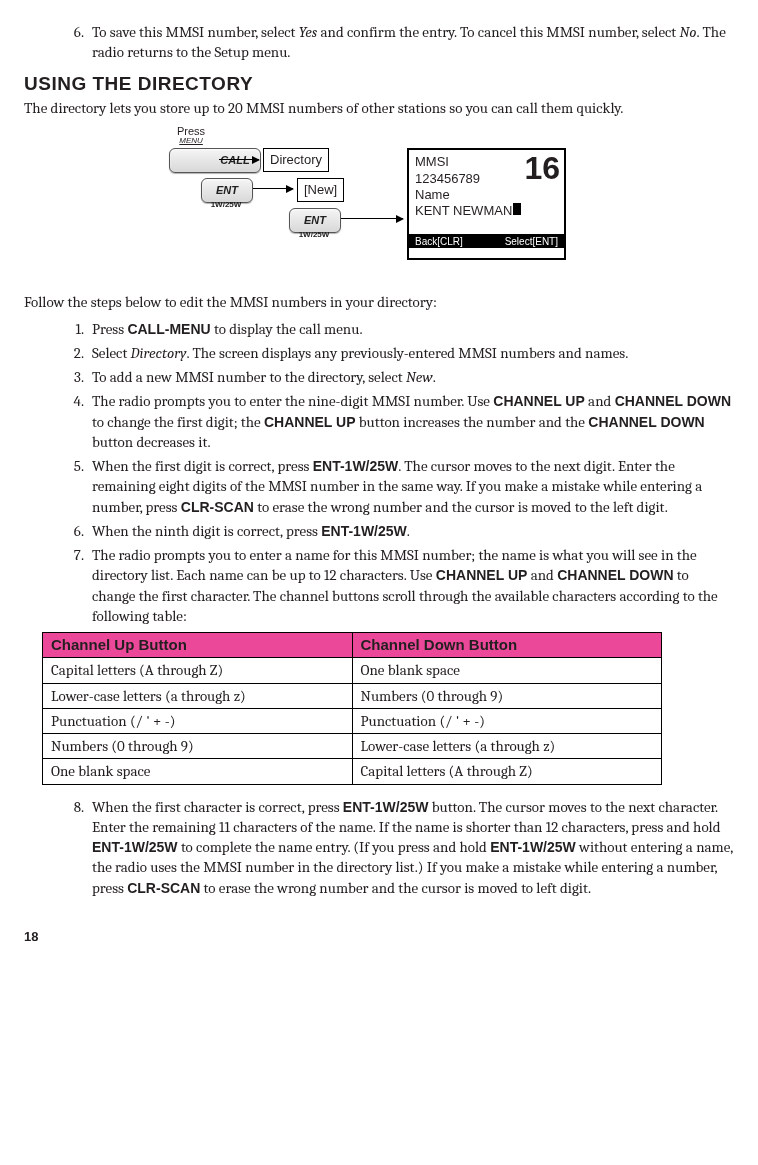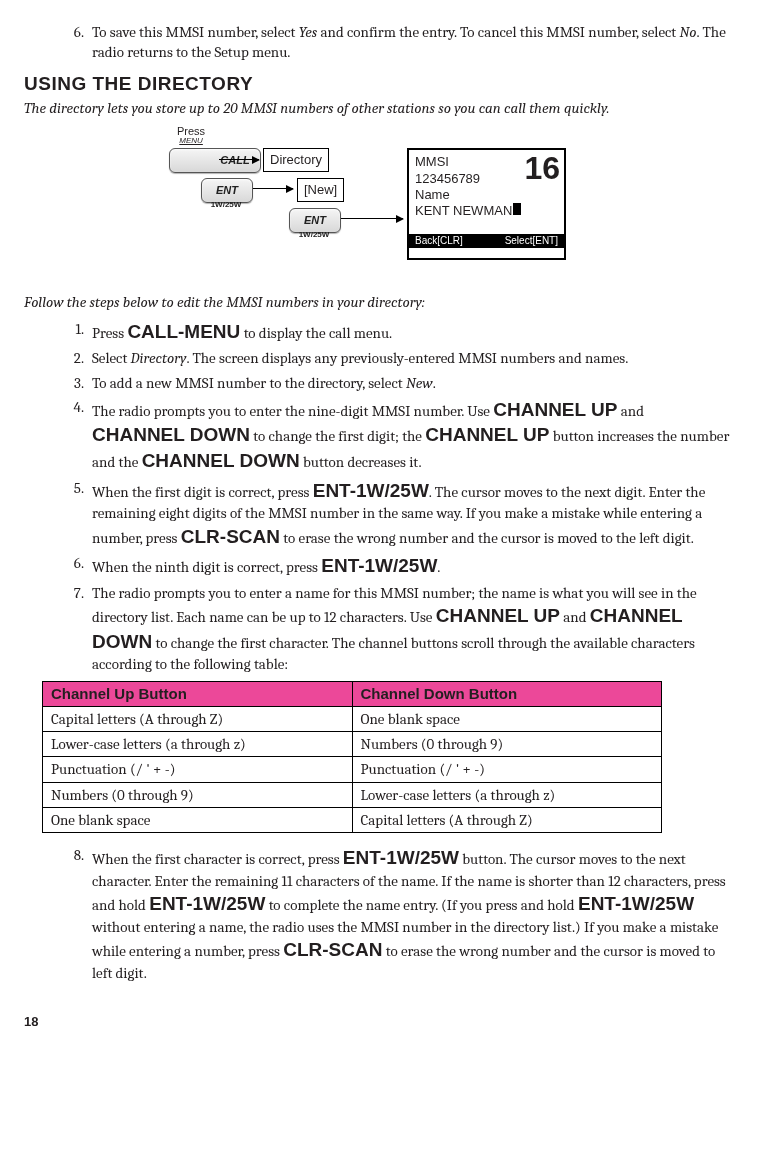--- a/index.html
+++ b/index.html
@@ -12,42 +12,42 @@
     width: 710px;
   }
   .italic { font-style: italic; }
   h2 {
     font-family: Arial, Helvetica, sans-serif;
     font-weight: bold;
     font-size: 19px;
     margin: 8px 0 2px 0;
     letter-spacing: 0.5px;
   }
-  p { margin: 2px 0 6px 0; font-style: italic; }
+  p { margin: 2px 0 6px 0; }
   ol {
     margin: 4px 0 4px 0;
     padding-left: 32px;
   }
   ol li {
     margin-bottom: 4px;
     padding-left: 4px;
   }
   ol.start6 { counter-reset: item 5; }
   ol.start1 { counter-reset: item 0; }
   ol.start8 { counter-reset: item 7; }
   ol li { display: block; position: relative; margin-left: 32px; }
   ol li::before {
     counter-increment: item;
     content: counter(item) ".";
     position: absolute;
     left: -24px;
     width: 20px;
     text-align: right;
   }
-  .sans-bold { font-family: Arial, Helvetica, sans-serif; font-weight: bold; font-size: 19px; }
+  .sans-bold { font-family: Arial, Helvetica, sans-serif; font-weight: bold; font-size: 14px; }
 
   
   .diagram {
     margin: 8px auto 6px auto;
     width: 440px;
     position: relative;
     height: 160px;
   }
   .btn-key {
     position: absolute;
@@ -130,21 +130,21 @@
     top: -2px;
     font-size: 32px;
     font-weight: bold;
   }
   .screen .footer {
     background: #000;
     color: #fff;
     display: flex;
     font-size: 10px;
     height: 14px;
-    align-items: flex-start;
+    align-items: flex-end;
   }
   .screen .footer div:first-child {
     flex: 1;
     padding-left: 6px;
   }
   .screen .footer div:last-child {
     flex: 1;
     text-align: right;
     padding-right: 6px;
   }

